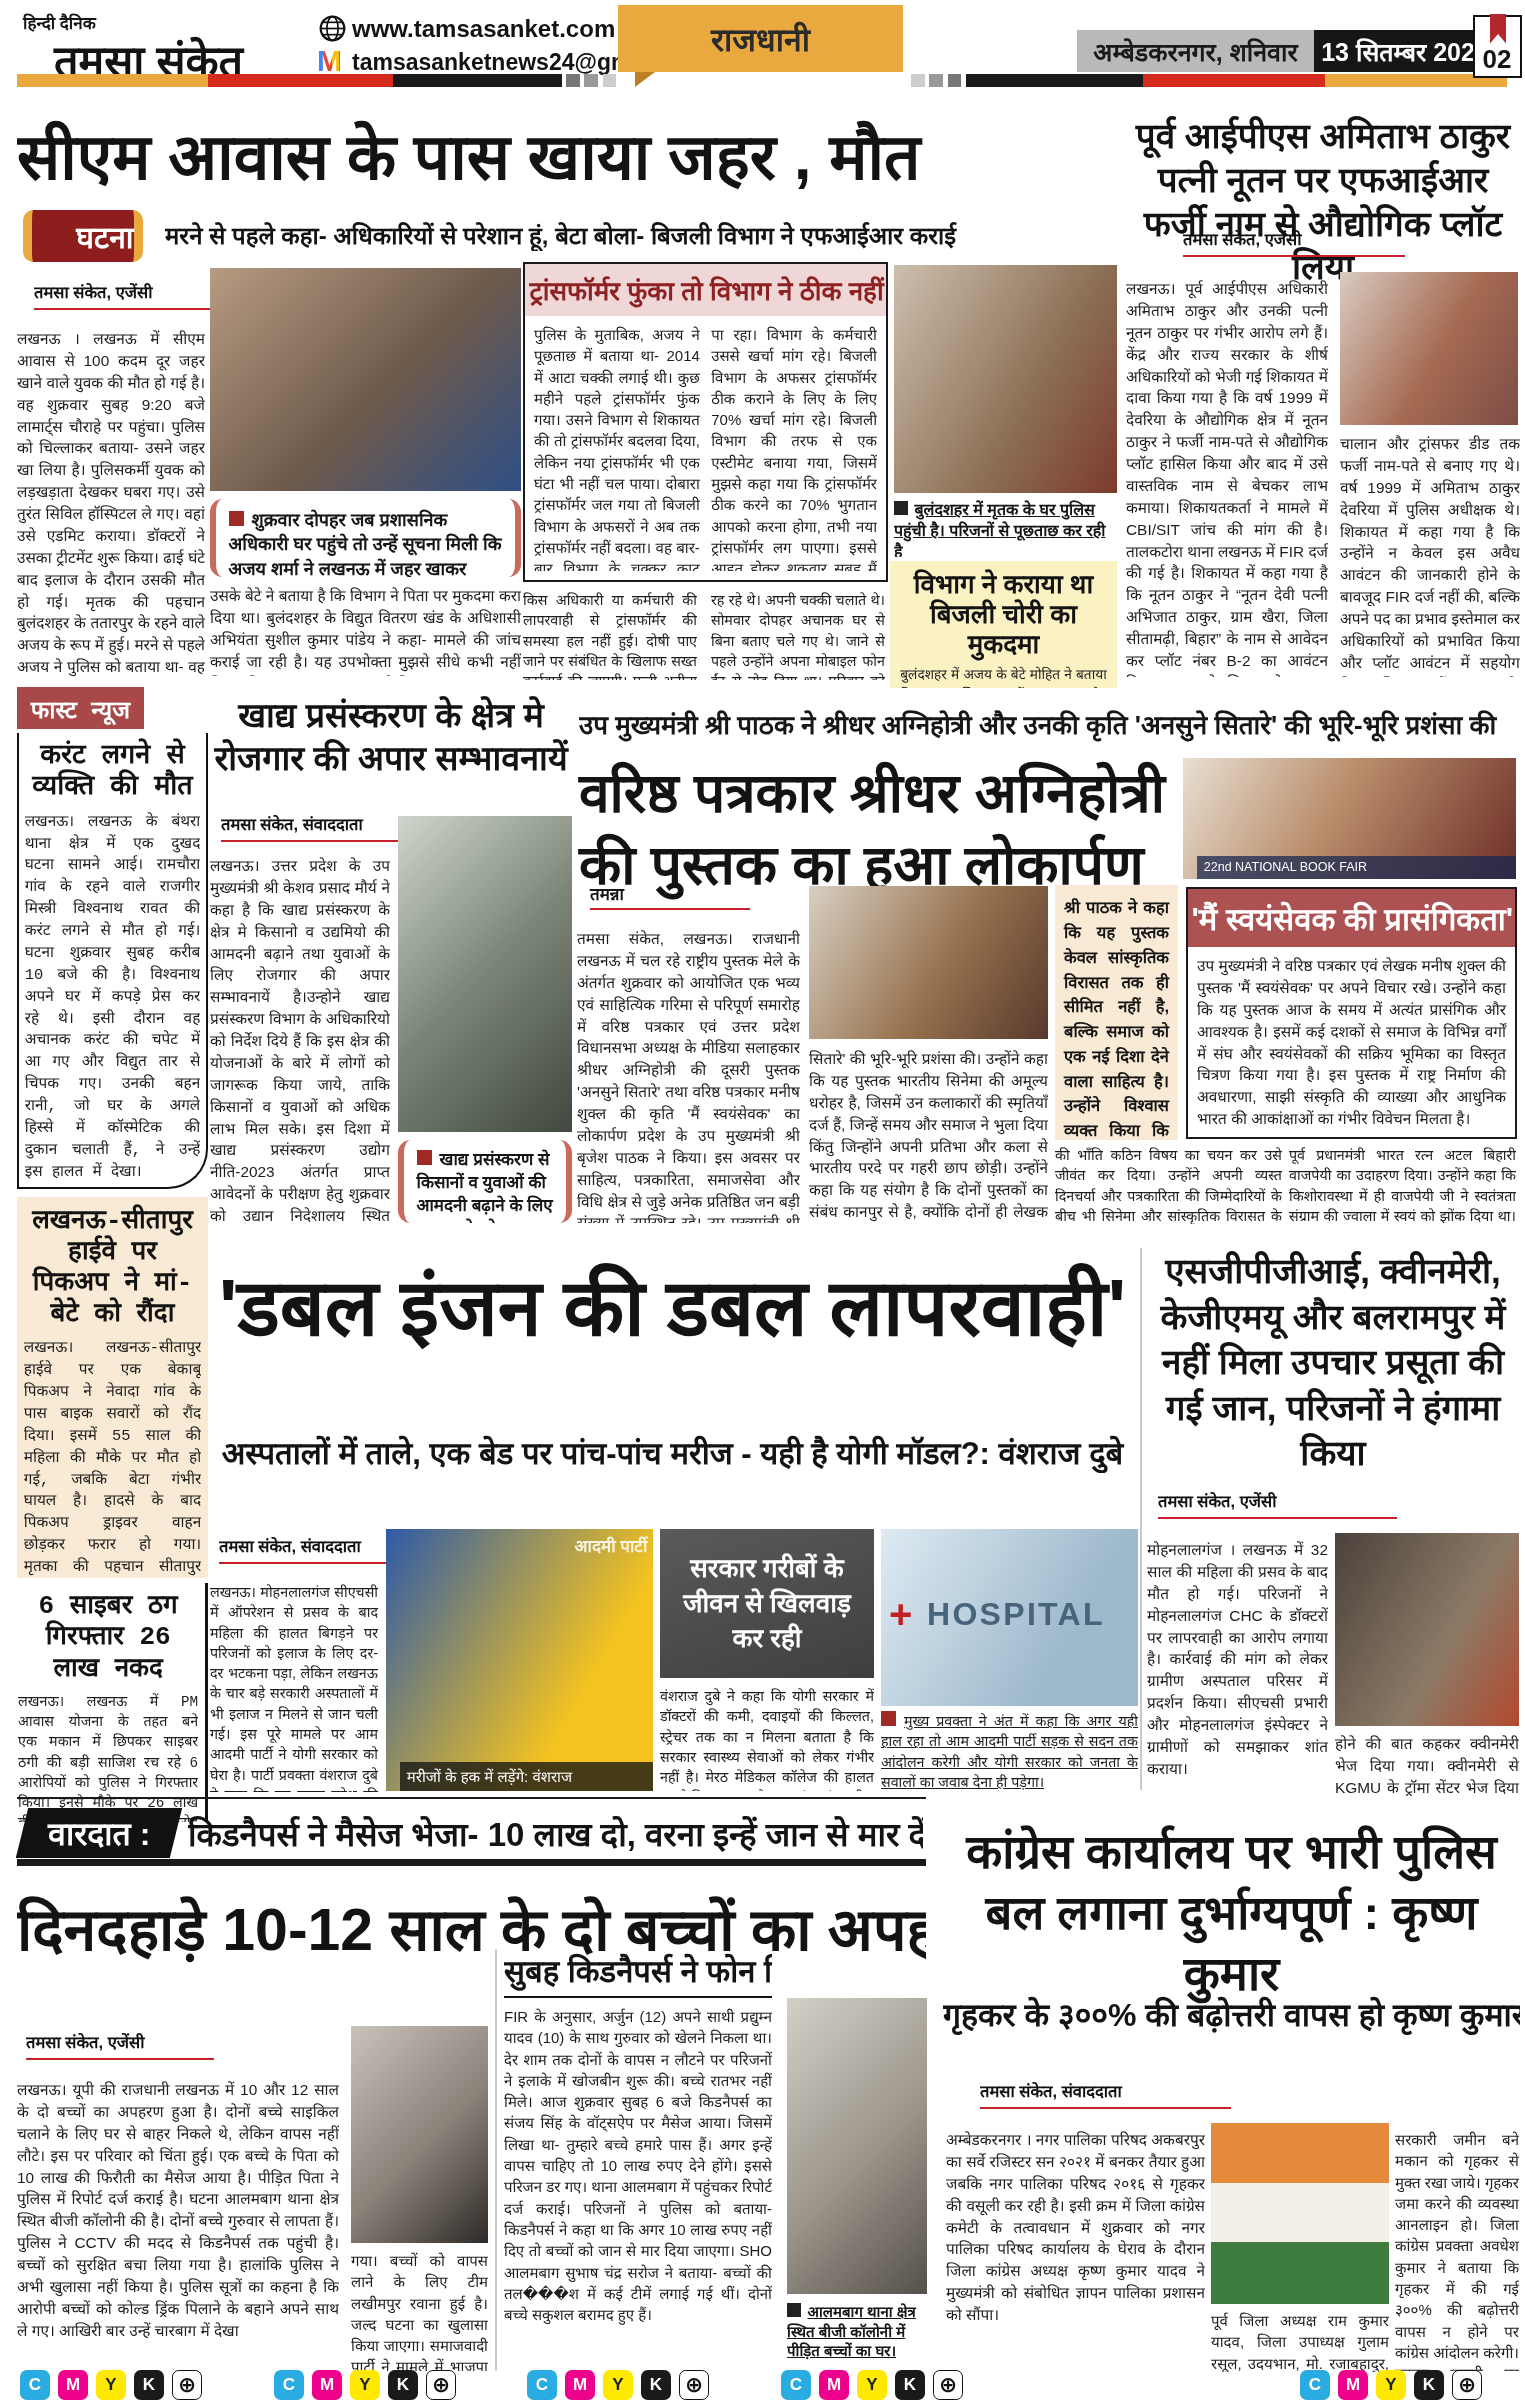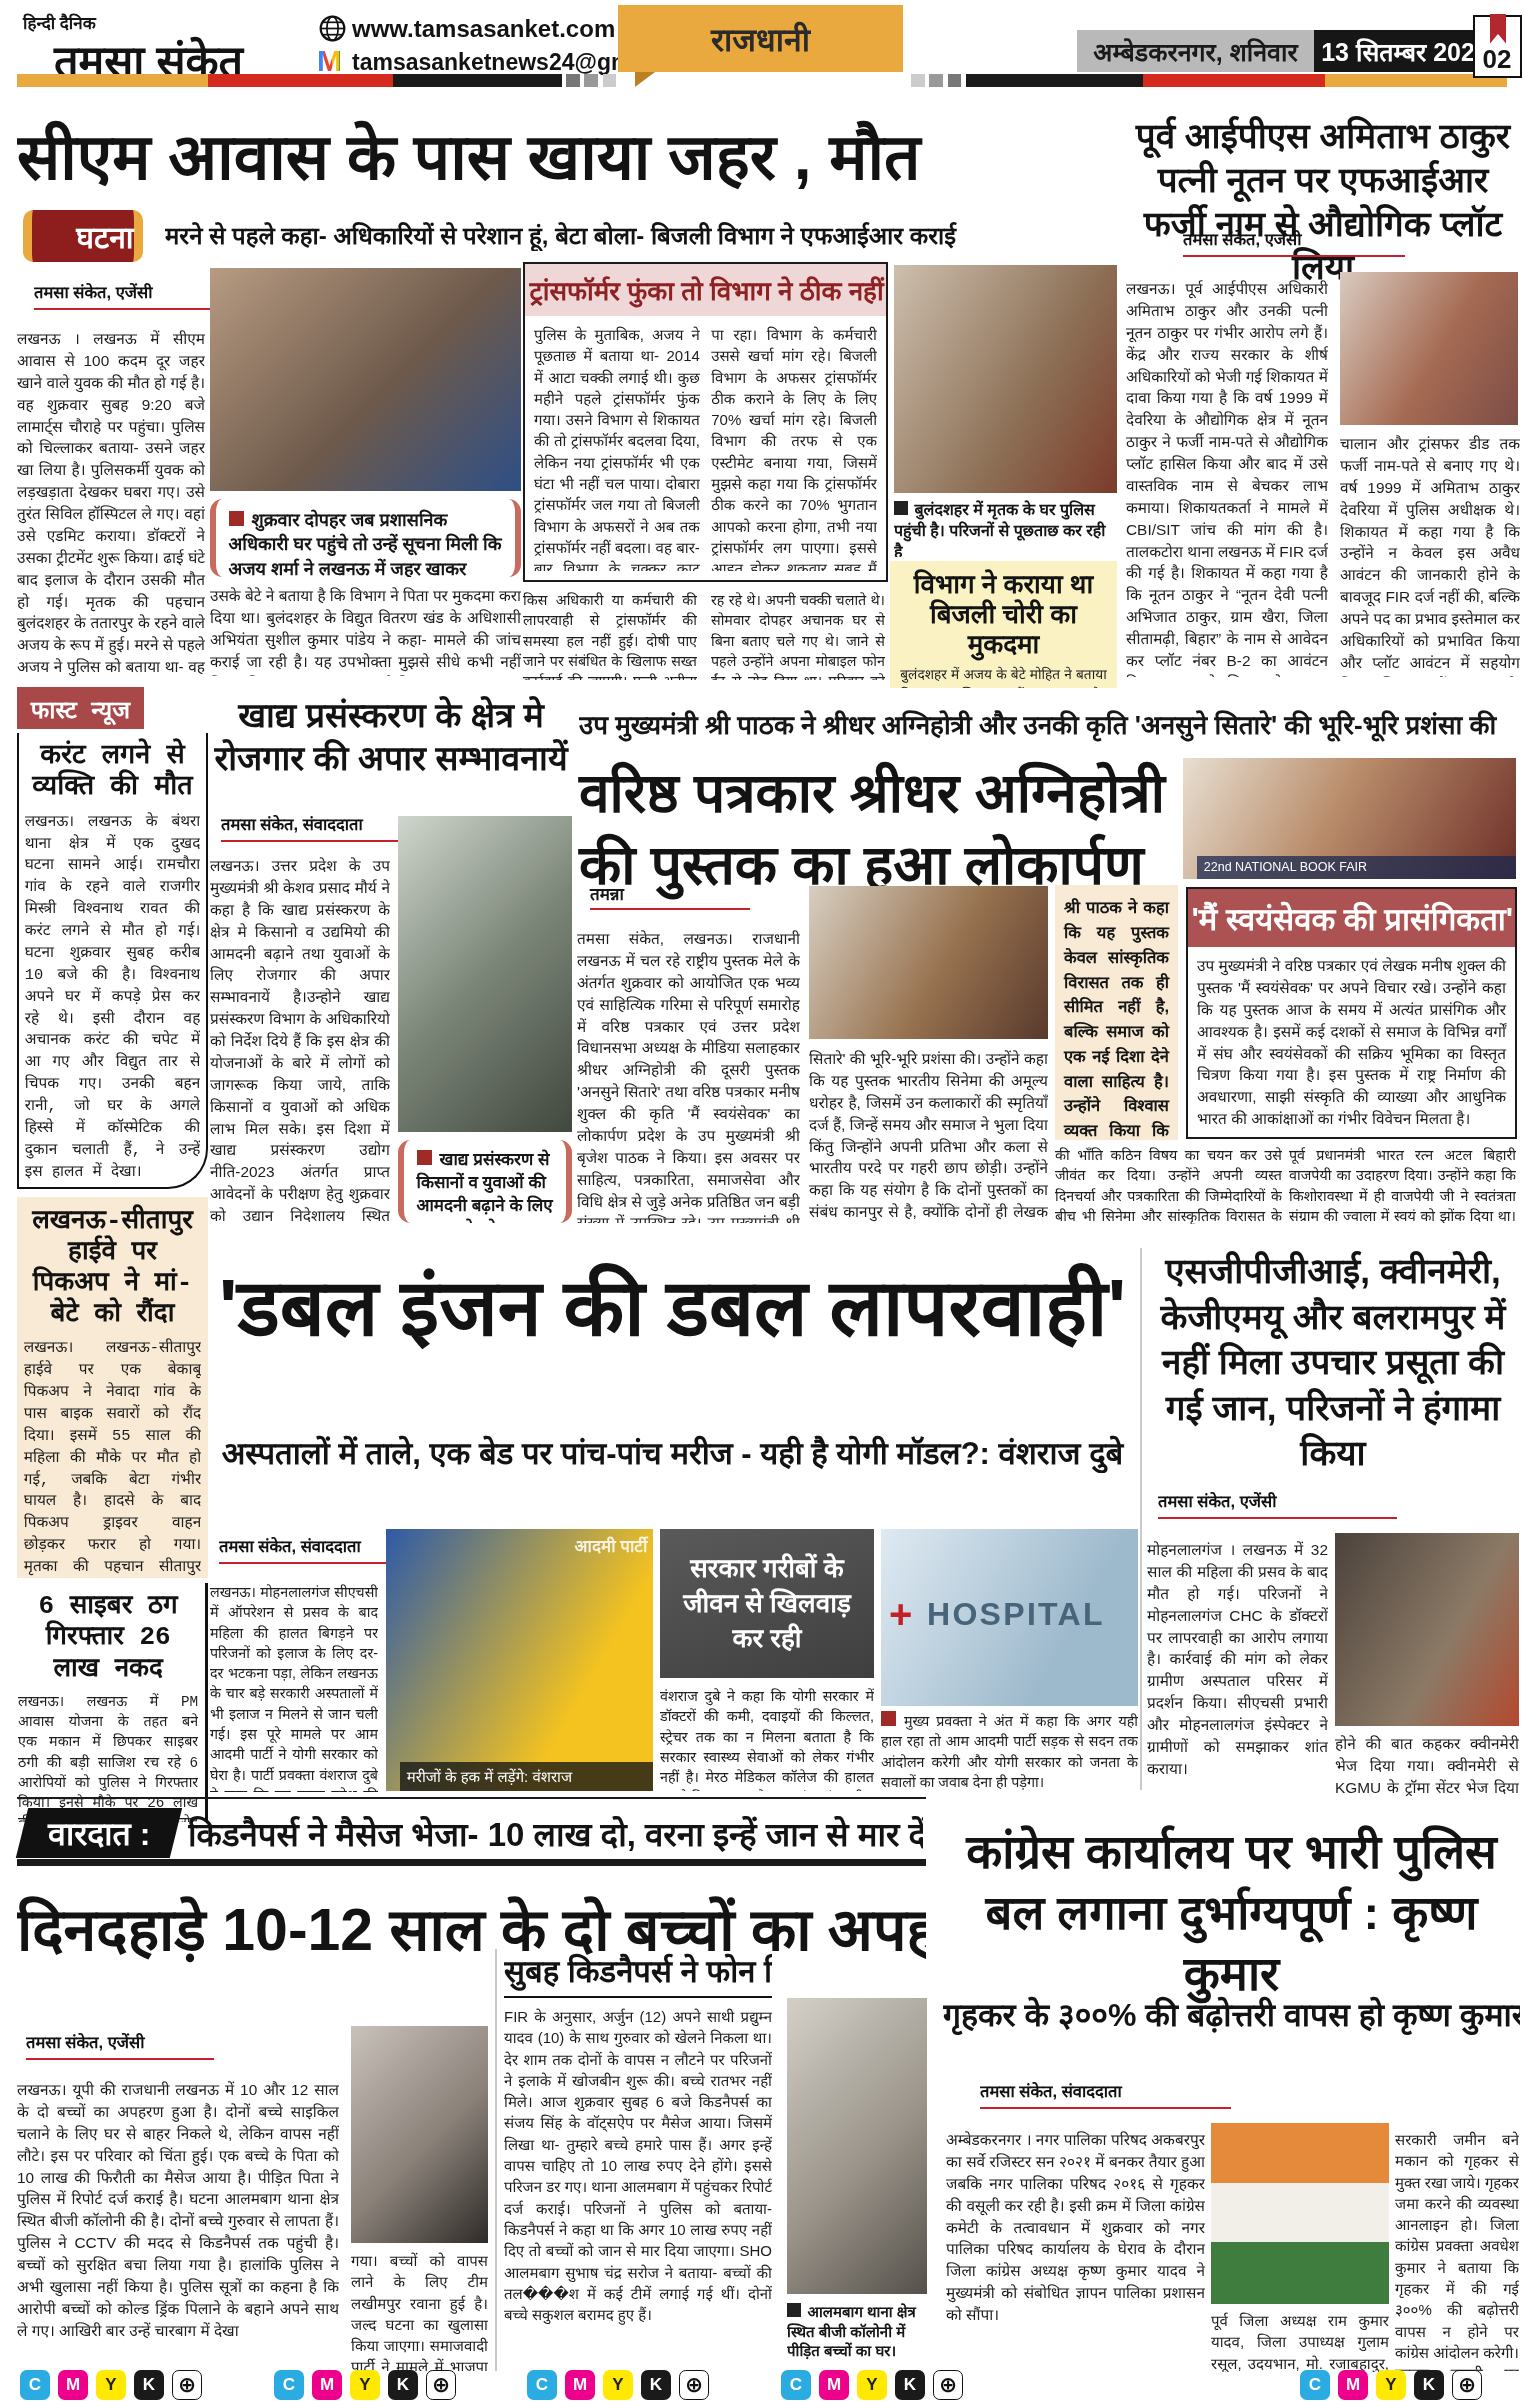--- a/index.html
+++ b/index.html
@@ -5,21 +5,21 @@
   html,body{margin:0;padding:0;background:#e8e8e8;}
   .page{position:relative;width:1526px;height:2401px;background:#fff;
         font-family:"Liberation Sans","DejaVu Sans",sans-serif;color:#161616;overflow:hidden;}
   .page *{box-sizing:border-box;}
   .abs{position:absolute;}
   .hl{font-weight:bold;color:#131313;}
   .center{text-align:center;}
   .body{font-size:14.3px;line-height:1.42;text-align:justify;color:#1d1d1d;overflow:hidden;}
   .byline{font-weight:bold;font-size:16.5px;color:#111;border-bottom:2.9px solid #C8202A;padding-bottom:4.6px;overflow:hidden;white-space:nowrap;}
   .photo{background:linear-gradient(135deg,#9a8774,#5a4c40);overflow:hidden;}
-  .cap{font-weight:bold;font-size:16px;line-height:1.3;overflow:hidden;}
+  .cap{font-weight:bold;font-size:16px;line-height:1.3;overflow:hidden;text-decoration:underline;}
   .sq{display:inline-block;width:13.7px;height:13.7px;background:#222;margin-right:6.8px;}
   .redsq{display:inline-block;width:15px;height:15px;background:#9E2B25;margin-right:8px;}
   .pull{border-left:6.8px solid #C96A5F;border-right:6.8px solid #C96A5F;border-radius:12.5px;
         padding:9px 12.5px;font-weight:bold;font-size:18px;line-height:1.35;overflow:hidden;}
   .frame{border:2.9px solid #1a1a1a;}
   .tbox-head{background:#EFD7D7;color:#8E2222;font-weight:bold;font-size:26px;text-align:center;padding:8px 4.6px;overflow:hidden;white-space:nowrap;}
   .cols2{display:flex;gap:11.4px;}
   .col{flex:1;}
   .ybox{background:#FBF2C4;padding:9px 10.3px;overflow:hidden;}
   .cream{background:#F8EAD4;padding:10.3px 9px;font-weight:bold;font-size:16.5px;line-height:1.5;text-align:justify;overflow:hidden;}
@@ -203,21 +203,21 @@
     <div class="capstrip">मरीजों के हक में लड़ेंगे: वंशराज</div>
   </div>
 
   <div class="abs greyq" style="left:660px;top:1529px;width:214px;height:149px;">सरकार गरीबों के जीवन से खिलवाड़ कर रही</div>
   <div class="abs body" style="left:660px;top:1686px;width:214px;height:105px;">वंशराज दुबे ने कहा कि योगी सरकार में डॉक्टरों की कमी, दवाइयों की किल्लत, स्ट्रेचर तक का न मिलना बताता है कि सरकार स्वास्थ्य सेवाओं को लेकर गंभीर नहीं है। मेरठ मेडिकल कॉलेज की हालत यह है कि एक-एक बेड पर पांच-पांच मरीज हैं। अयोध्या में एक ही बेड पर दो-दो मरीज, न दवा, न पानी, न चादर है।</div>
 
   <div class="abs photo" style="left:881px;top:1529px;width:257px;height:177px;background:linear-gradient(120deg,#dfeaf2,#9db9cc 70%);">
     <div class="abs" style="left:8px;top:63px;color:#c42127;font-weight:bold;font-size:40px;">+</div>
     <div class="abs" style="left:46px;top:67px;color:#48647a;font-weight:bold;font-size:32px;letter-spacing:2.3px;">HOSPITAL</div>
   </div>
-  <div class="abs body" style="left:881px;top:1711px;width:257px;height:80px;">
+  <div class="abs body" style="left:881px;top:1711px;width:257px;height:80px;text-decoration:underline;">
     <span class="redsq"></span><span>मुख्य प्रवक्ता ने अंत में कहा कि अगर यही हाल रहा तो आम आदमी पार्टी सड़क से सदन तक आंदोलन करेगी और योगी सरकार को जनता के सवालों का जवाब देना ही पड़ेगा।</span>
   </div>
 
   <div class="abs vline" style="left:1140px;top:1248px;height:542px;"></div>
   <div class="abs hl center" style="left:1147px;top:1248px;width:372px;font-size:35px;line-height:1.3;">एसजीपीजीआई, क्वीनमेरी, केजीएमयू और बलरामपुर में नहीं मिला उपचार प्रसूता की गई जान, परिजनों ने हंगामा किया</div>
   <div class="abs byline" style="left:1158px;top:1489px;width:239px;">तमसा संकेत, एजेंसी</div>
   <div class="abs body" style="left:1147px;top:1539px;width:181px;height:257px;font-size:15.4px;">मोहनलालगंज । लखनऊ में 32 साल की महिला की प्रसव के बाद मौत हो गई। परिजनों ने मोहनलालगंज CHC के डॉक्टरों पर लापरवाही का आरोप लगाया है। कार्रवाई की मांग को लेकर ग्रामीण अस्पताल परिसर में प्रदर्शन किया। सीएचसी प्रभारी और मोहनलालगंज इंस्पेक्टर ने ग्रामीणों को समझाकर शांत कराया।</div>
   <div class="abs photo" style="left:1335px;top:1533px;width:184px;height:193px;background:linear-gradient(120deg,#4b423c,#8c7a66 60%,#b3492e);"></div>
   <div class="abs body" style="left:1335px;top:1733px;width:184px;height:63px;font-size:15.4px;">होने की बात कहकर क्वीनमेरी भेज दिया गया। क्वीनमेरी से KGMU के ट्रॉमा सेंटर भेज दिया गया। KGMU में बेड न मिलने पर बलरामपुर अस्पताल भेज दिया गया। रास्ते में प्रसूता की मौत हो गई। परिजन शव के साथ SGPGI के एपेक्स ट्रॉमा सेंटर पहुंचे तो वहां भी भर्ती नहीं मिली थी।</div>
 

